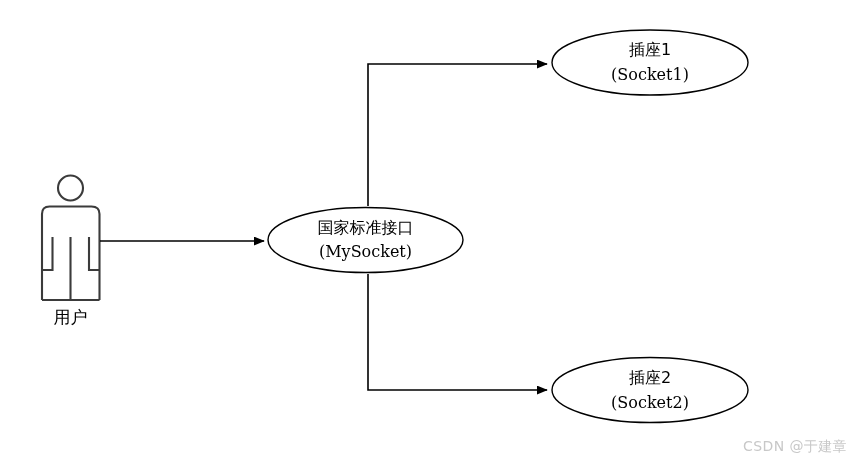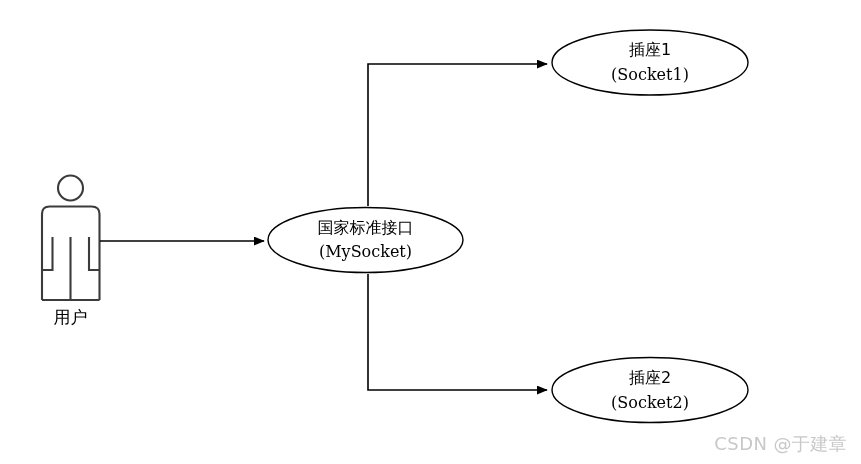--- a/index.html
+++ b/index.html
@@ -65,21 +65,21 @@
     font-size: 17px;
     fill: #000000;
     text-anchor: middle;
     dominant-baseline: middle;
   }
   .watermark-text {
     position: absolute;
     right: 14px;
     bottom: 8px;
     font-family: "DejaVu Sans", sans-serif;
-    font-size: 18px;
+    font-size: 14px;
     color: #c8c8c8;
     letter-spacing: 0.4px;
     white-space: nowrap;
     user-select: none;
   }
 </style>
 </head>
 <body>
 
 <div id="canvas-root">

